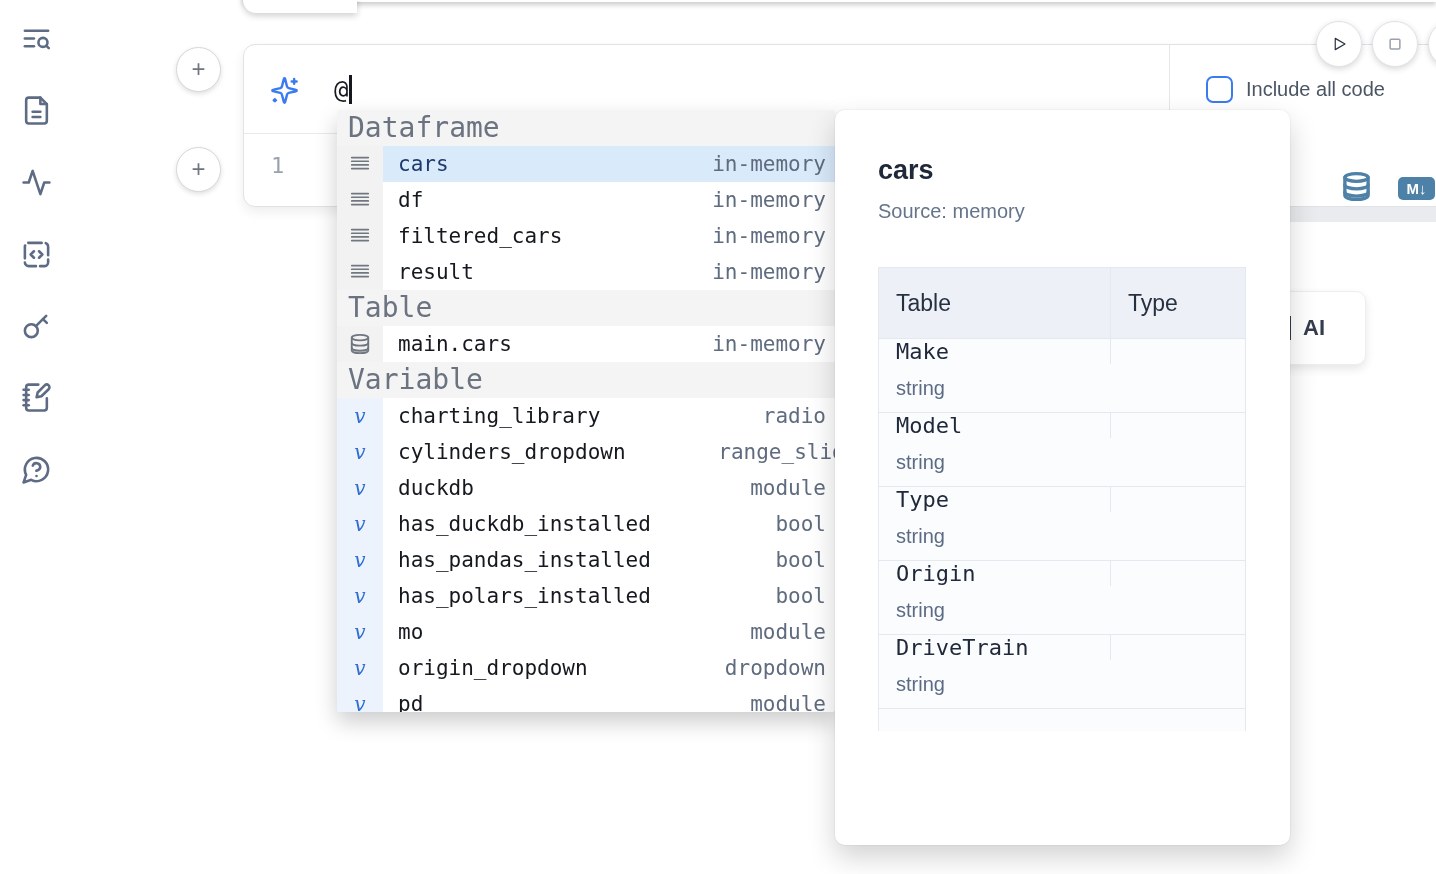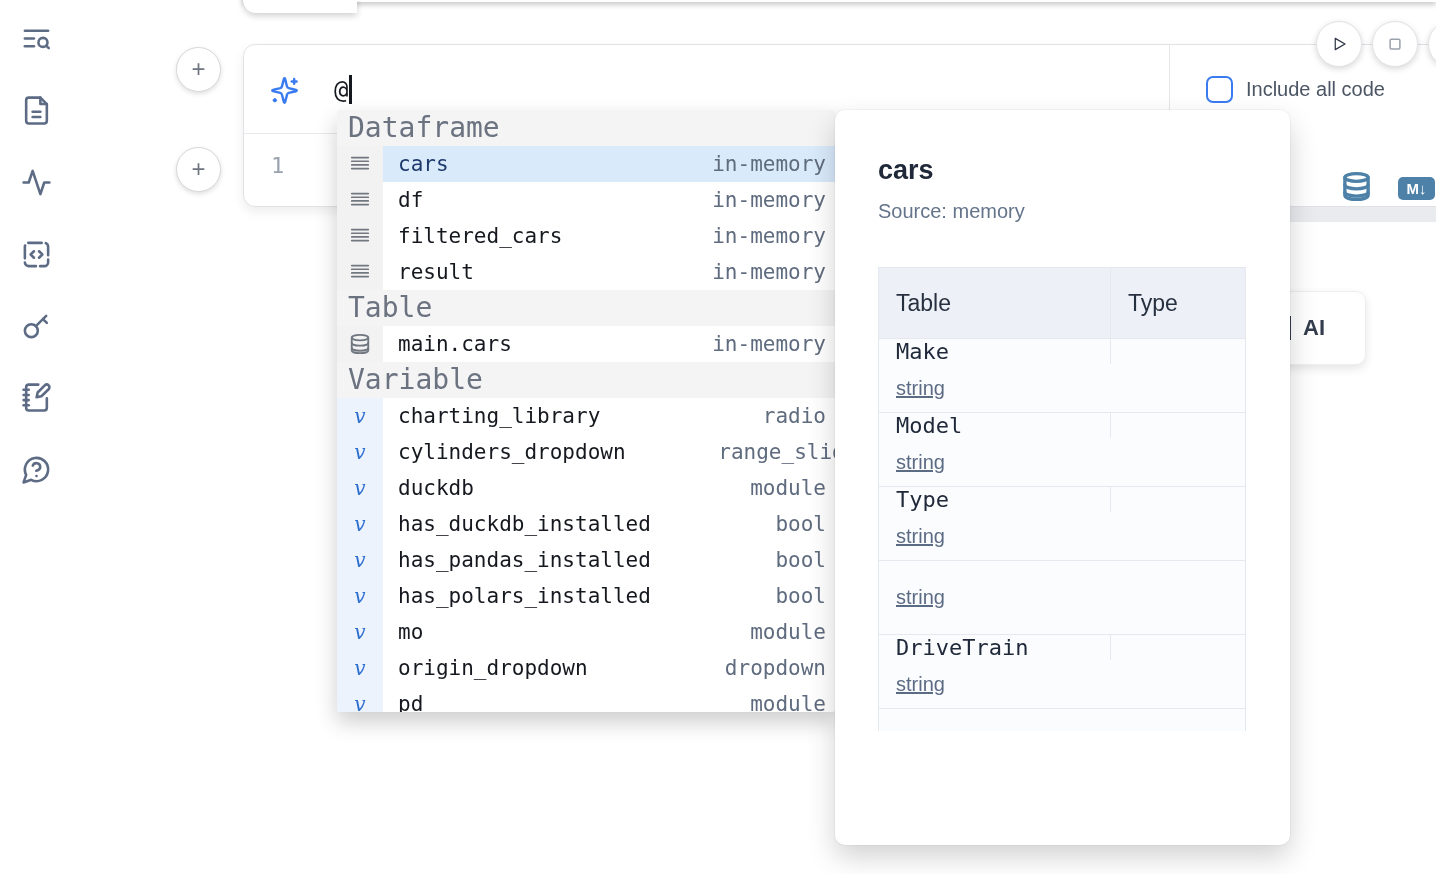--- a/index.html
+++ b/index.html
@@ -91,21 +91,21 @@
     font-size:20px; color:#2f3a4e; line-height:46px; padding-left:16px; }
   .panel-table { margin-top:44px; height:464px; overflow:hidden; border:1px solid #e4e9f0; border-bottom:none; }
   .ptable-row { display:flex; border-bottom:1px solid #e4e9f0; }
   .ptable-row.head { height:71px; background:#edf1f7; }
   .ptable-row.body { height:74px; background:#fbfcfe;flex-direction:column; }
   .pcell { padding-left:17px; display:flex; align-items:center; }
   .pcell.c0 { width:232px; border-right:1px solid #e4e9f0; }
   .pcell.c1 { flex:1; }
   .head .pcell { font-size:23px; color:#27303f; }
   .body .pcell.c0 { font-family:"DejaVu Sans Mono","Liberation Mono",monospace; font-size:22px; color:#20293a; }
-  .body .pcell.c1 { font-size:20px; color:#5c6b84;text-decoration:underline; }
+  .body .pcell.c1 { font-size:20px; color:#5c6b84; }
 </style>
 </head>
 <body>
 
 <div class="prev-cell"></div>
 <div class="prev-cell-tab"></div>
 <div class="prev-cell-cover"></div>
 
 <div class="sidebar">
   <div class="side-btn" style="top:20px">
@@ -396,20 +396,21 @@
         </div>
         <div class="ptable-row body">
           <span class="pcell c0">Model</span>
           <span class="pcell c1">string</span>
         </div>
         <div class="ptable-row body">
           <span class="pcell c0">Type</span>
           <span class="pcell c1">string</span>
         </div>
         <div class="ptable-row body">
+          <span class="pcell c0">Origin</span>
           <span class="pcell c1">string</span>
         </div>
         <div class="ptable-row body">
           <span class="pcell c0">DriveTrain</span>
           <span class="pcell c1">string</span>
         </div>
         <div class="ptable-row body">
           <span class="pcell c0"></span>
           <span class="pcell c1"></span>
         </div>

